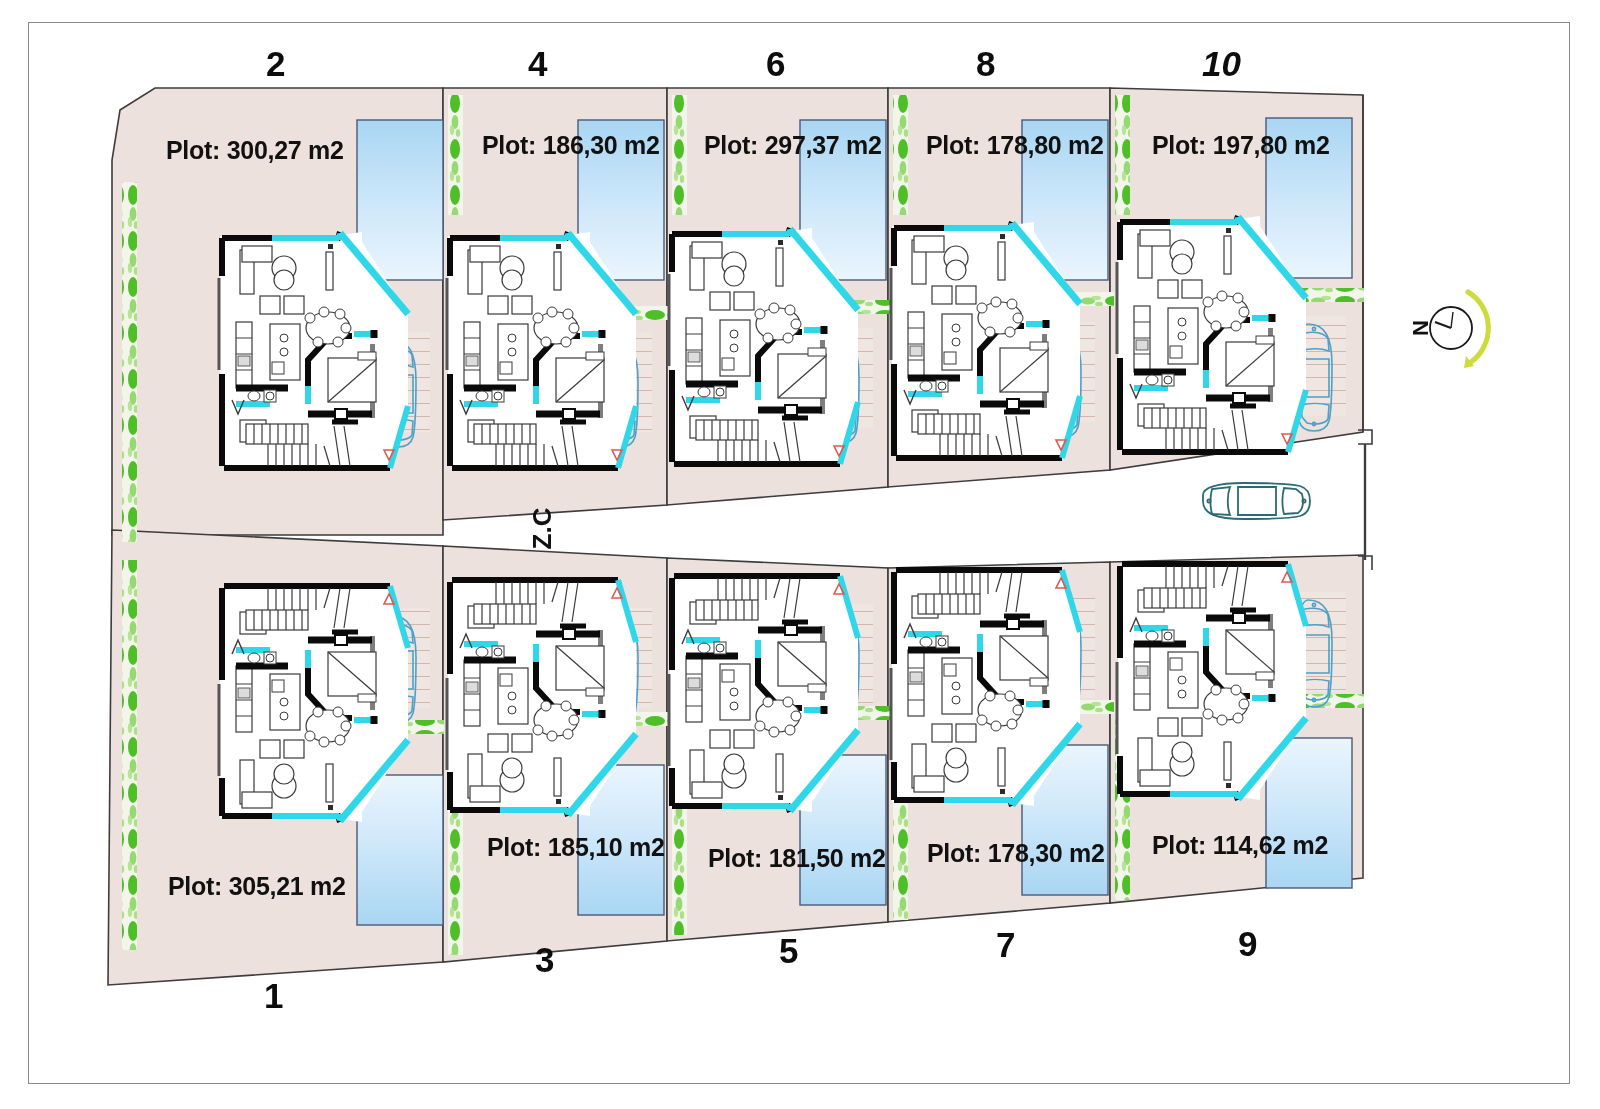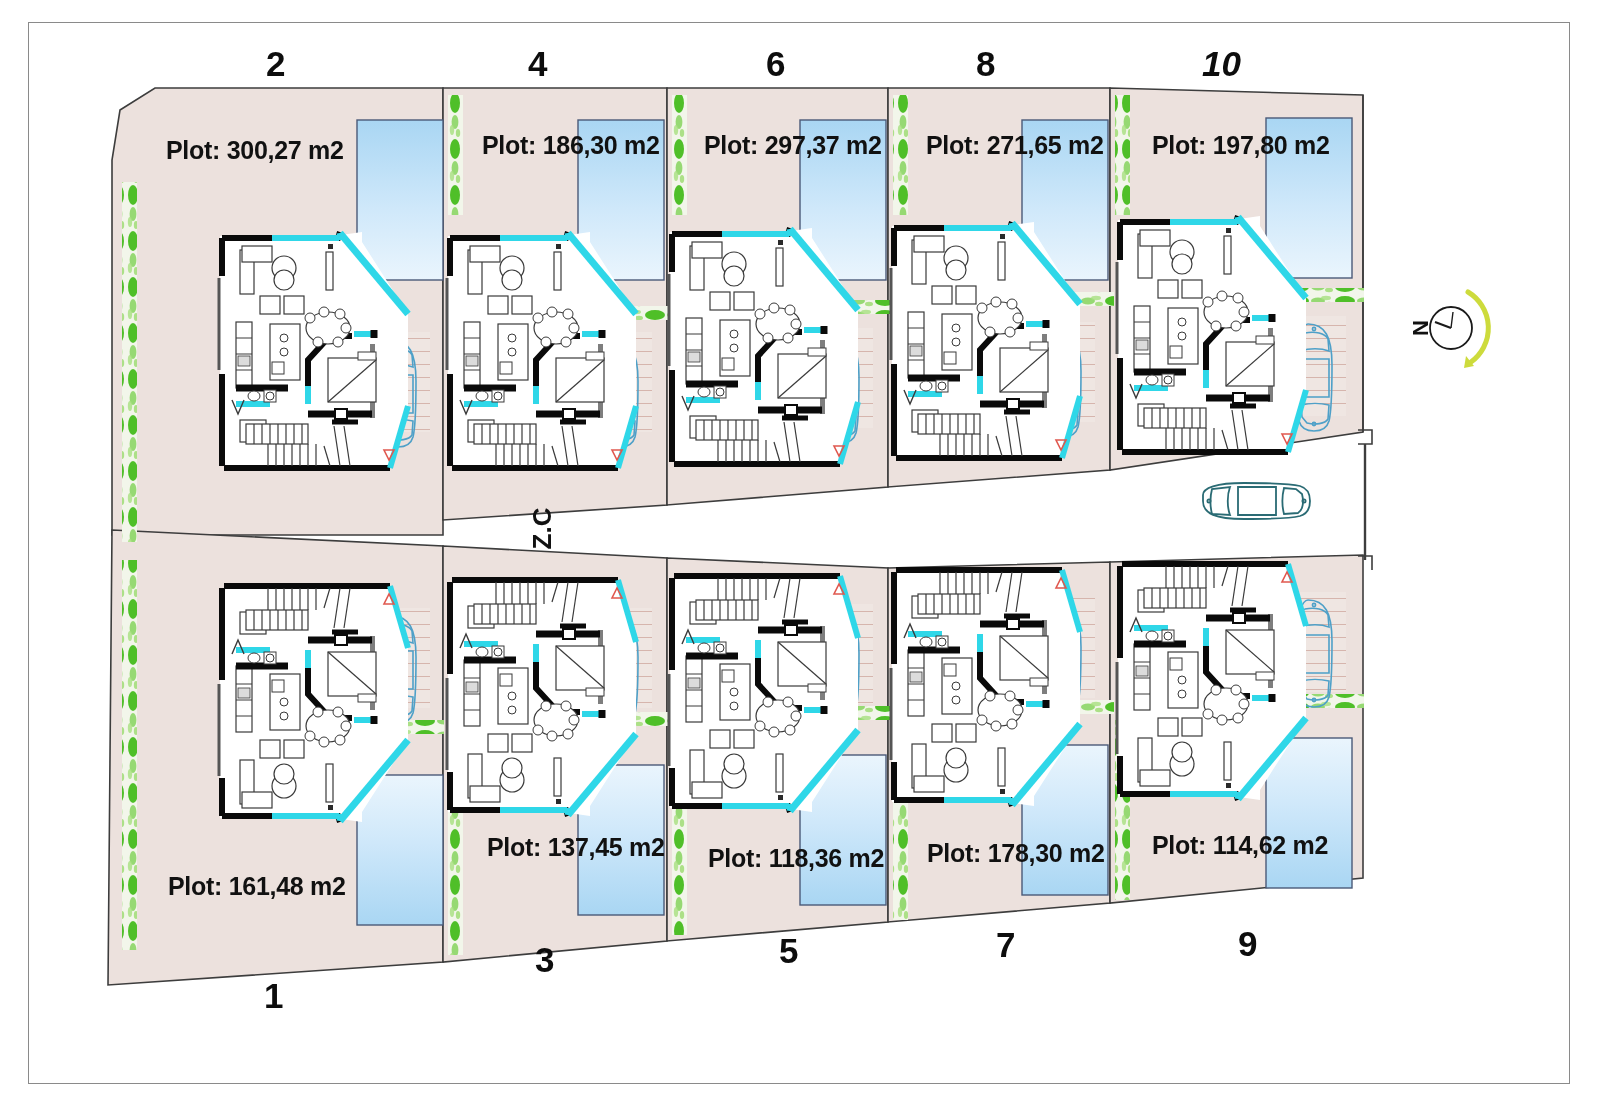--- a/index.html
+++ b/index.html
@@ -323,26 +323,26 @@
 
 <div class="housenum" style="left:266px;top:44px;">2</div>
 <div class="housenum" style="left:528px;top:44px;">4</div>
 <div class="housenum" style="left:766px;top:44px;">6</div>
 <div class="housenum" style="left:976px;top:44px;">8</div>
 <div class="housenum" style="left:1202px;top:44px;font-style:italic;">10</div>
 
 <div class="plotlabel" style="left:166px;top:136px;">Plot: 300,27 m2</div>
 <div class="plotlabel" style="left:482px;top:131px;text-align:center;">Plot: 186,30 m2</div>
 <div class="plotlabel" style="left:704px;top:131px;">Plot: 297,37 m2</div>
-<div class="plotlabel" style="left:926px;top:131px;">Plot: 271,65 m2</div>
+<div class="plotlabel" style="left:926px;top:131px;">Plot: 178,80 m2</div>
 <div class="plotlabel" style="left:1152px;top:131px;text-align:center;">Plot: 197,80 m2</div>
 
-<div class="plotlabel" style="left:168px;top:872px;">Plot: 161,48 m2</div>
-<div class="plotlabel" style="left:487px;top:833px;">Plot: 137,45 m2</div>
-<div class="plotlabel" style="left:708px;top:844px;">Plot: 118,36 m2</div>
+<div class="plotlabel" style="left:168px;top:872px;">Plot: 305,21 m2</div>
+<div class="plotlabel" style="left:487px;top:833px;">Plot: 185,10 m2</div>
+<div class="plotlabel" style="left:708px;top:844px;">Plot: 181,50 m2</div>
 <div class="plotlabel" style="left:927px;top:839px;">Plot: 178,30 m2</div>
 <div class="plotlabel" style="left:1152px;top:831px;">Plot: 114,62 m2</div>
 
 <div class="housenum" style="left:264px;top:976px;">1</div>
 <div class="housenum" style="left:535px;top:940px;">3</div>
 <div class="housenum" style="left:779px;top:931px;">5</div>
 <div class="housenum" style="left:996px;top:925px;">7</div>
 <div class="housenum" style="left:1238px;top:924px;">9</div>
 
 <div class="zc" style="left:522px;top:513px;">Z.C</div>

